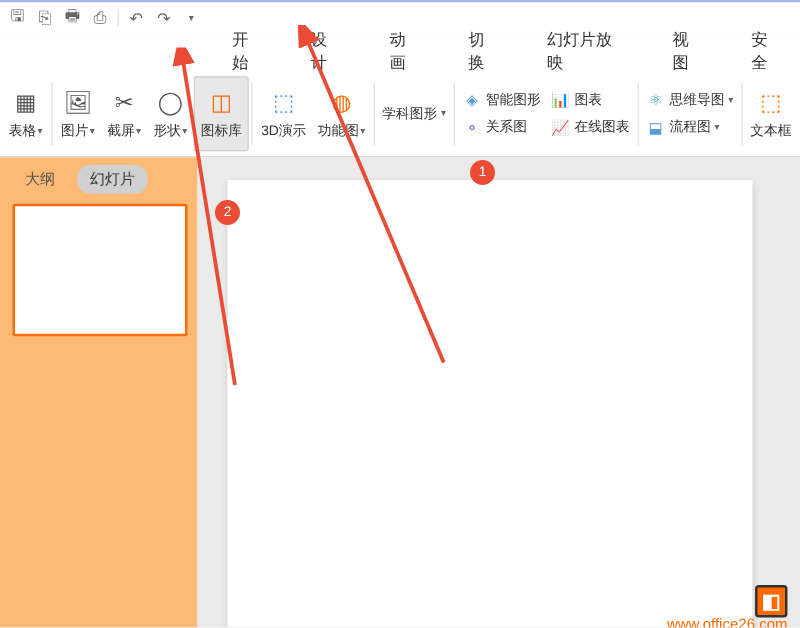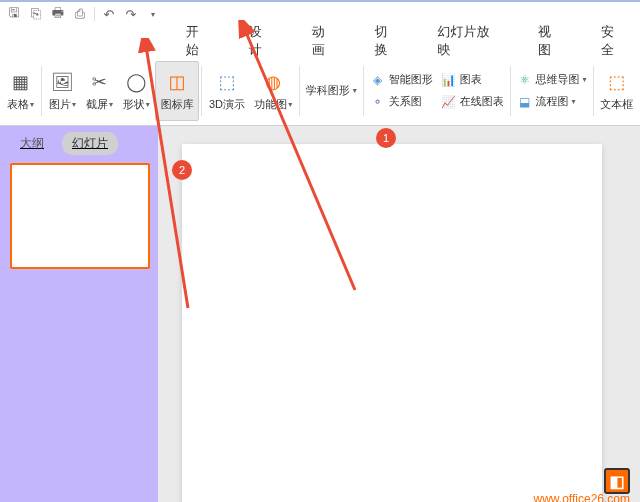--- a/index.html
+++ b/index.html
@@ -21,21 +21,21 @@
     .ribbon-btn.selected { background: #e8e8e8; border: 1px solid #ccc; border-radius: 2px; }
     .ribbon-icon { width: 26px; height: 26px; display: flex; align-items: center; justify-content: center; font-size: 18px; color: #555; }
     .ribbon-label { font-size: 11px; color: #333; margin-top: 2px; display: flex; align-items: center; gap: 1px; white-space: nowrap; }
     .dd { font-size: 8px; color: #666; }
     .ribbon-sep { width: 1px; height: 50px; background: #e0e0e0; margin: 0 2px; }
     .ribbon-small-col { display: flex; flex-direction: column; gap: 2px; }
     .ribbon-small { display: flex; align-items: center; gap: 3px; font-size: 11px; color: #333; cursor: pointer; padding: 2px 4px; white-space: nowrap; }
     .ribbon-small-icon { width: 16px; height: 16px; display: flex; align-items: center; justify-content: center; font-size: 12px; }
     
     .main { display: flex; height: calc(502px - 126px); }
-    .left-panel { width: 158px; background: #c4b5fd; padding: 6px; text-decoration: underline; }
+    .left-panel { width: 158px; background: #fdba74; padding: 6px; }
     .tabs { display: flex; gap: 8px; margin-bottom: 8px; padding-left: 4px; }
     .tab { font-size: 12px; padding: 3px 10px; color: #555; cursor: pointer; border-radius: 10px; }
     .tab.active { background: #d0d0d0; color: #333; }
     .thumb { width: 140px; height: 106px; background: #fff; border: 2px solid #ff6a00; border-radius: 2px; margin-left: 4px; }
     
     .canvas-area { flex: 1; background: #eaeaea; padding: 18px 0 0 24px; overflow: hidden; }
     .slide { width: 420px; height: 360px; background: #fff; box-shadow: 0 2px 6px rgba(0,0,0,0.15); }
     
     .arrow { position: absolute; pointer-events: none; }
     .annotation-badge { position: absolute; width: 20px; height: 20px; border-radius: 50%; background: #e94b35; color: #fff; font-size: 11px; display: flex; align-items: center; justify-content: center; }

